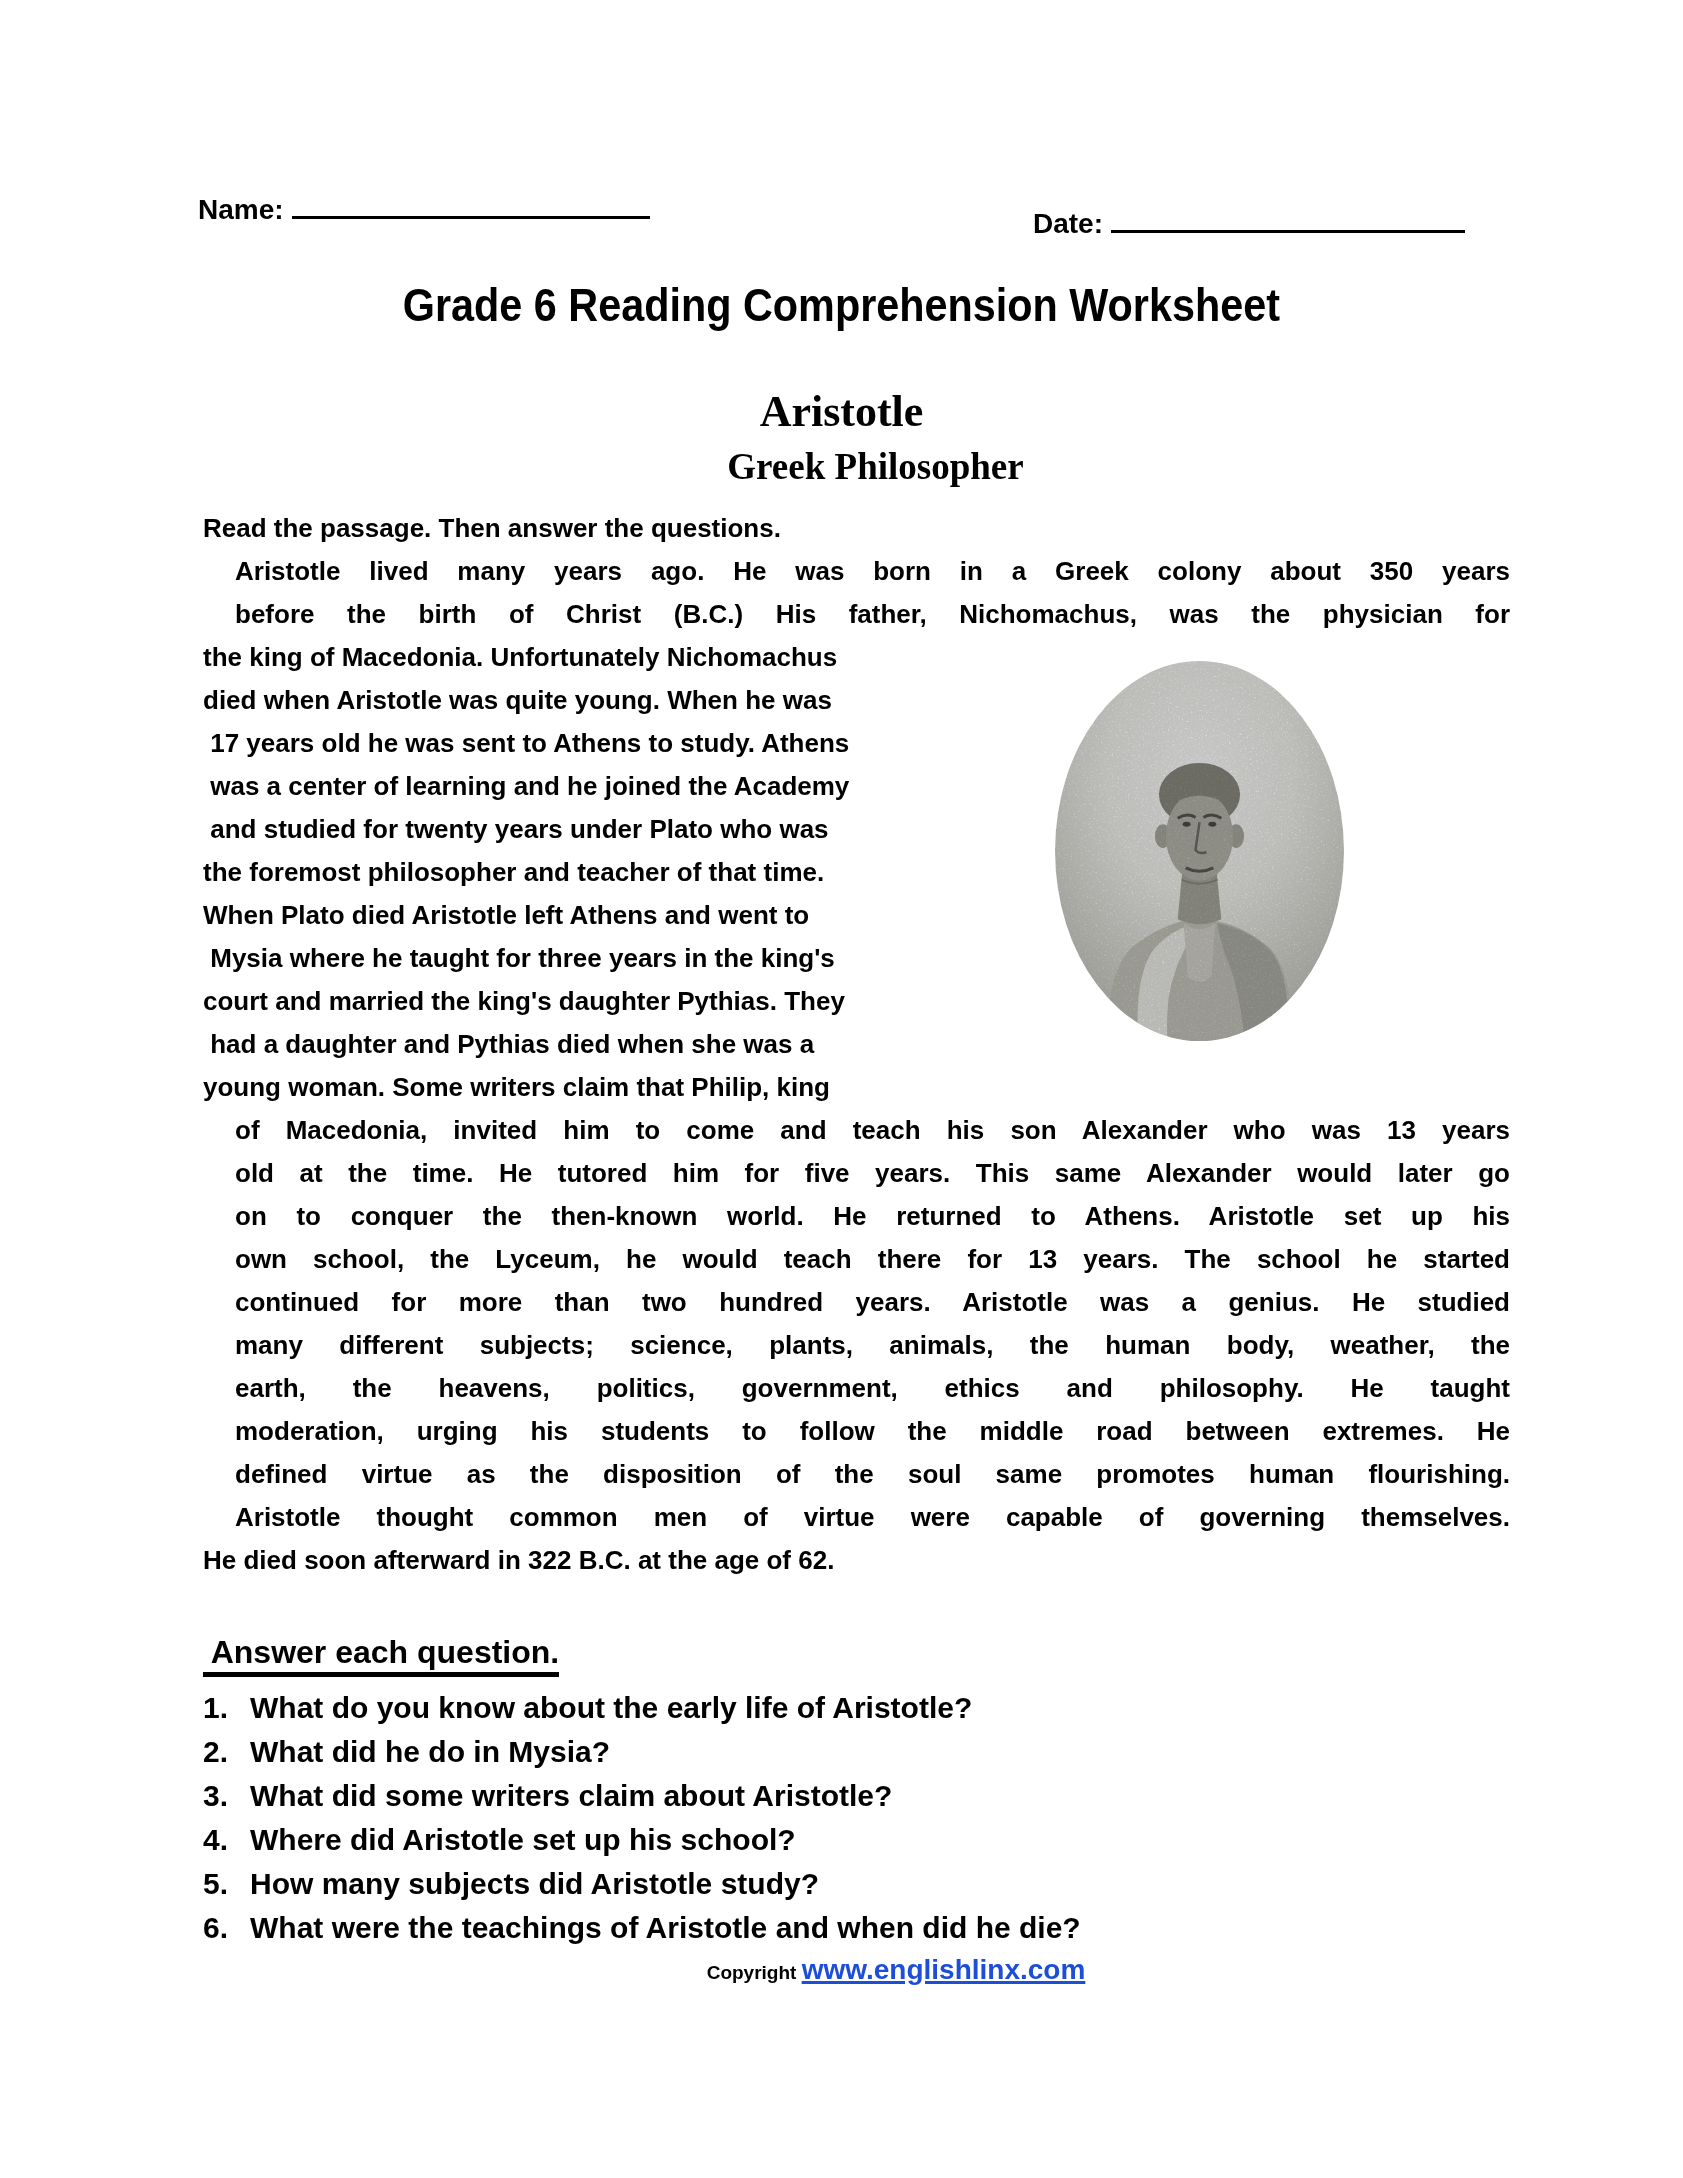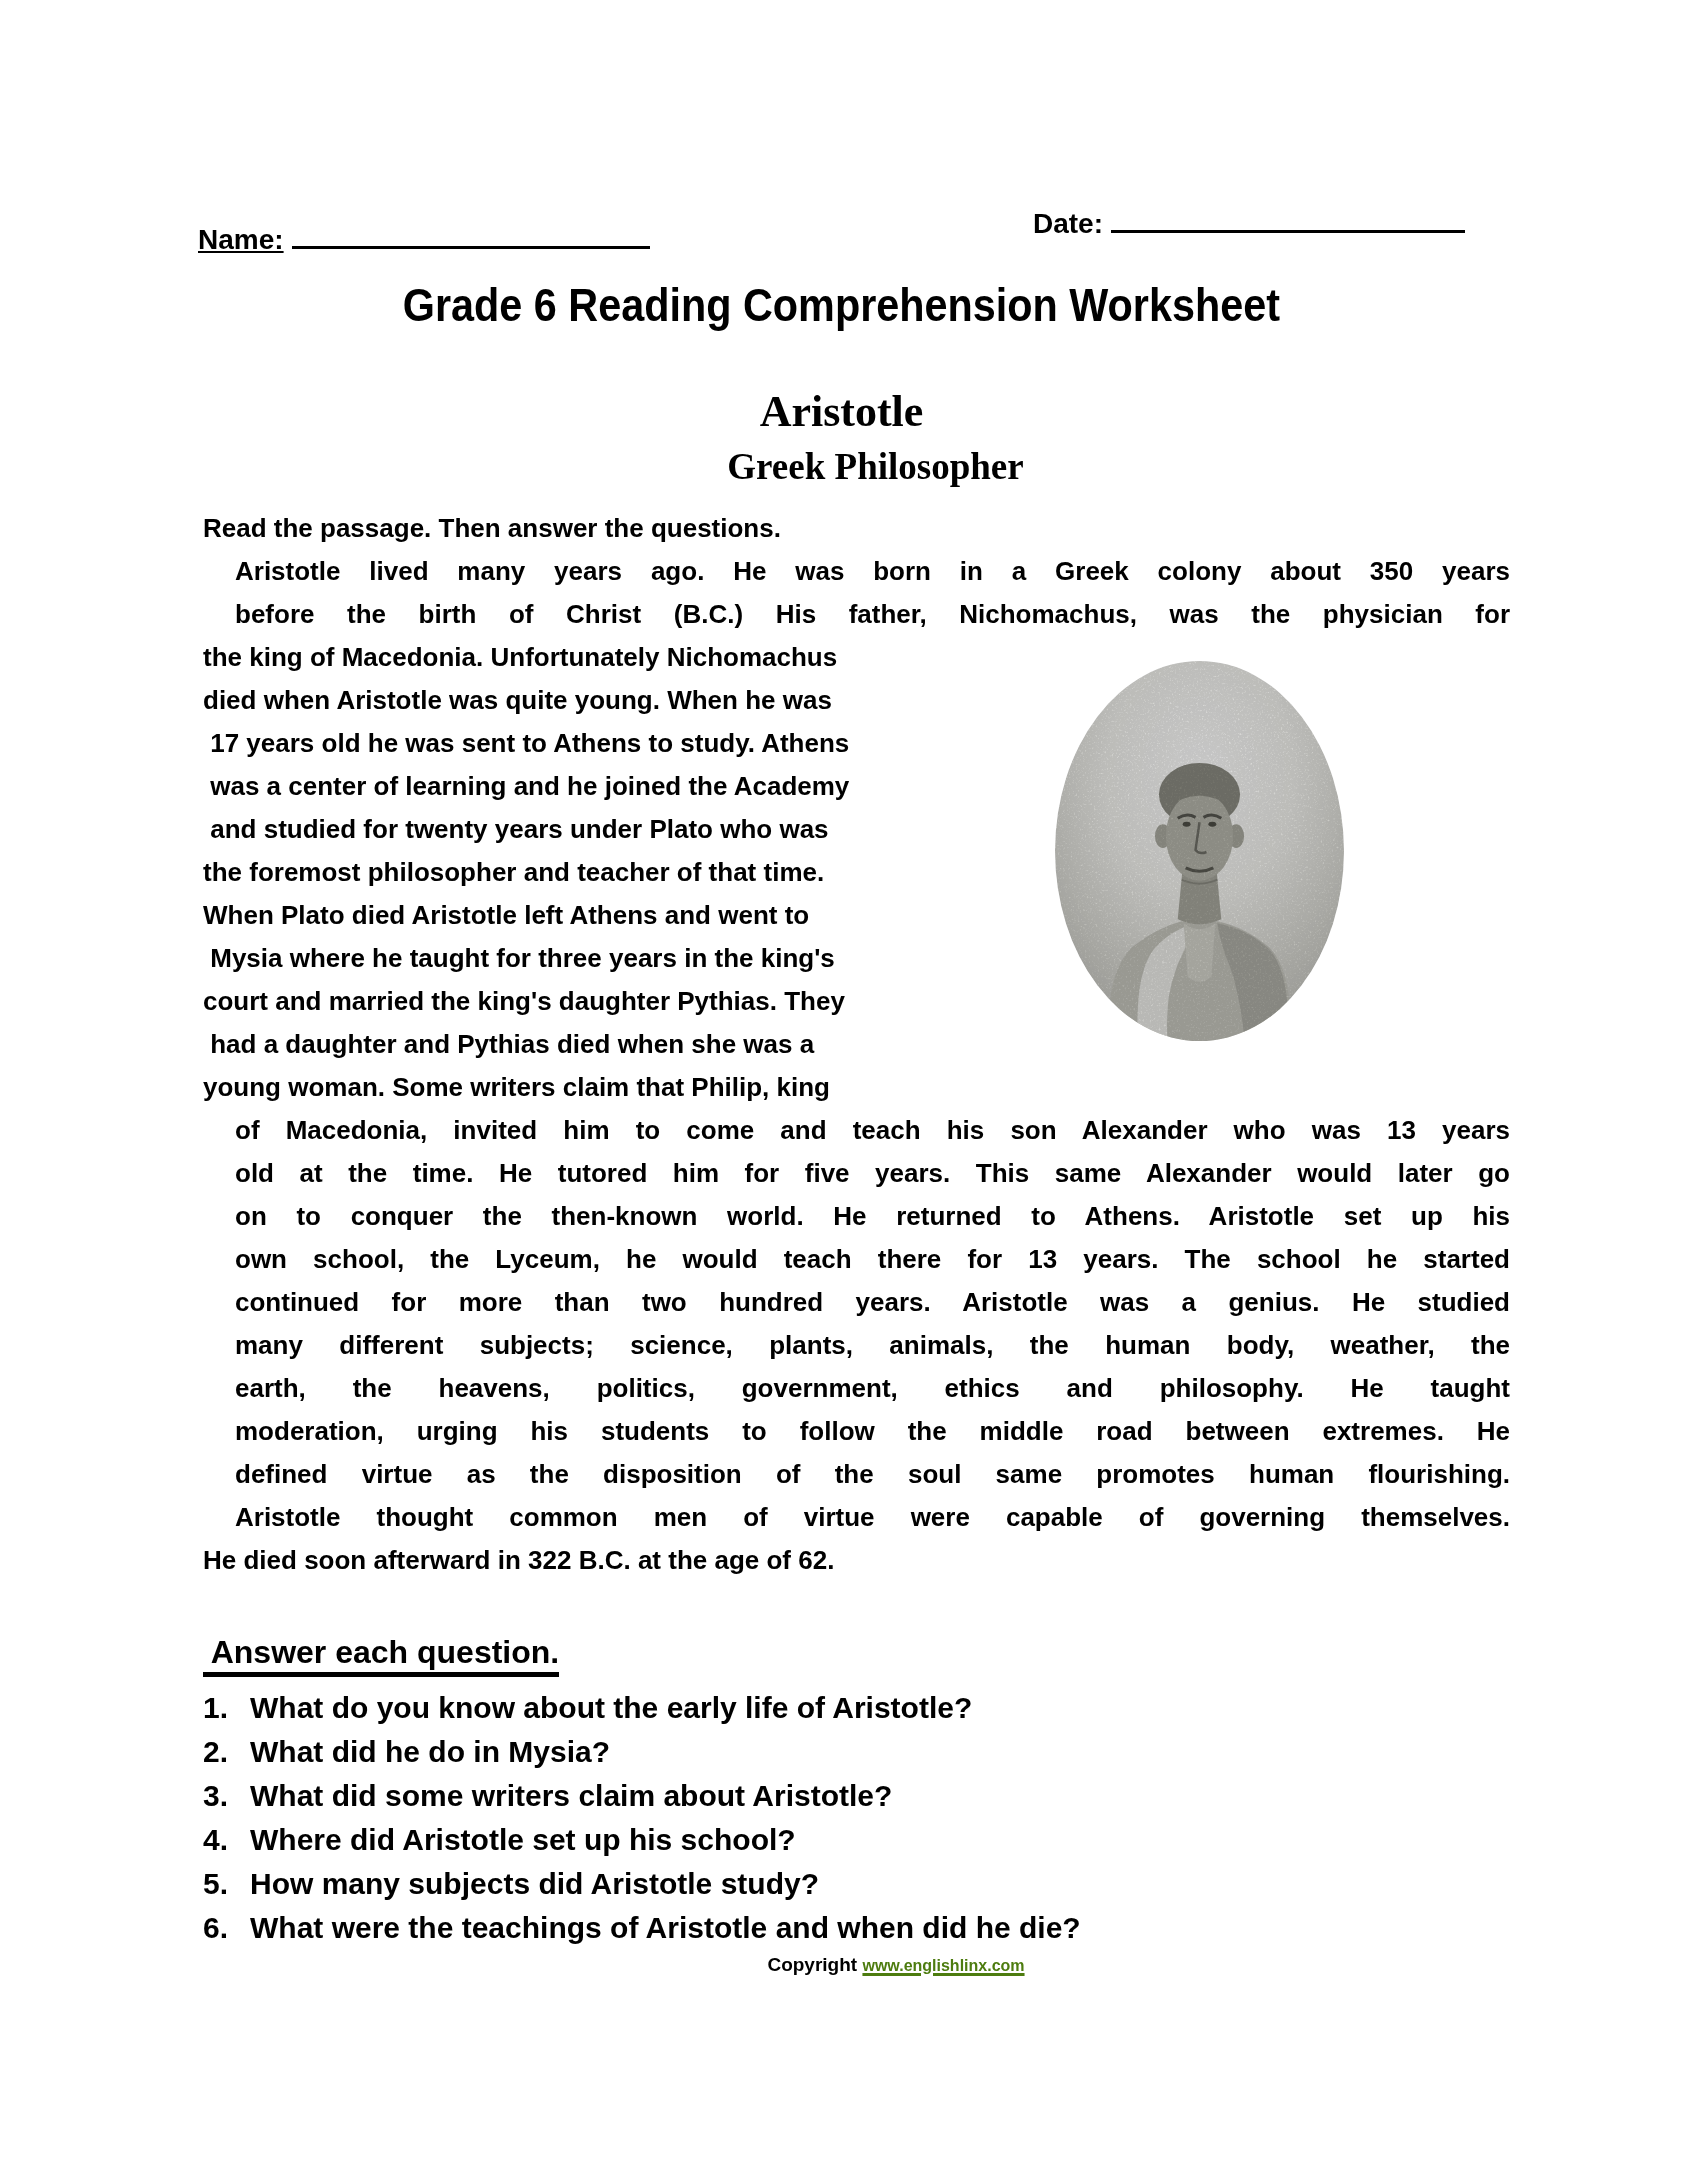--- a/index.html
+++ b/index.html
@@ -8,21 +8,21 @@
       width: 1683px;
       height: 2178px;
       background: #ffffff;
       color: #000000;
       font-family: "Liberation Sans", "DejaVu Sans", sans-serif;
       font-weight: 700;
       overflow: hidden;
     }
 
     
-    .header-name { position: absolute; left: 198px; top: 218px; font-size: 28px; text-decoration: underline; }
+    .header-name { position: absolute; left: 198px; top: 188px; font-size: 28px; }
     .header-date { position: absolute; left: 1033px; top: 202px; font-size: 28px; }
     .blank {
       display: inline-block;
       height: 28px;
       border-bottom: 3px solid #000;
       vertical-align: baseline;
       margin-left: 8px;
     }
     .blank.name { width: 358px; }
     .blank.date { width: 354px; }
@@ -74,22 +74,22 @@
     .qlist { margin-top: 9px; }
     .qrow { height: 44px; line-height: 44px; white-space: pre; }
     .qnum { display: inline-block; width: 47px; }
 
     
     .copyright {
       position: absolute; left: 109px; top: 1954px; width: 1574px;
       text-align: center; font-size: 19px;
     }
     .copyright a {
-      color: #4d7c0f;
-      font-size: 16px;
+      color: #1d4ed8;
+      font-size: 28px;
       font-weight: 700;
       text-decoration: underline;
       text-decoration-thickness: 3px;
       cursor: pointer;
     }
   </style>
 </head>
 <body>
 
 <div class="page">

